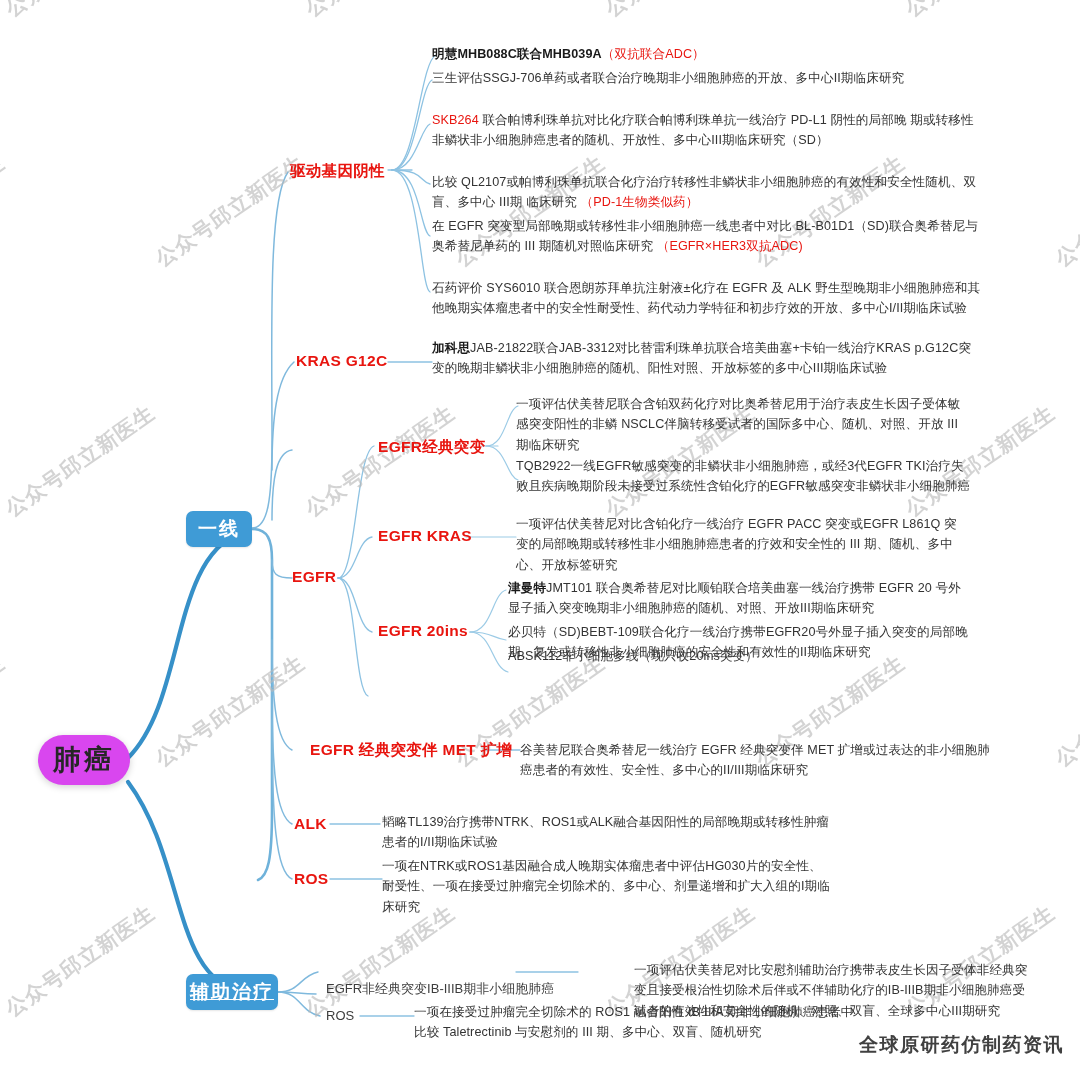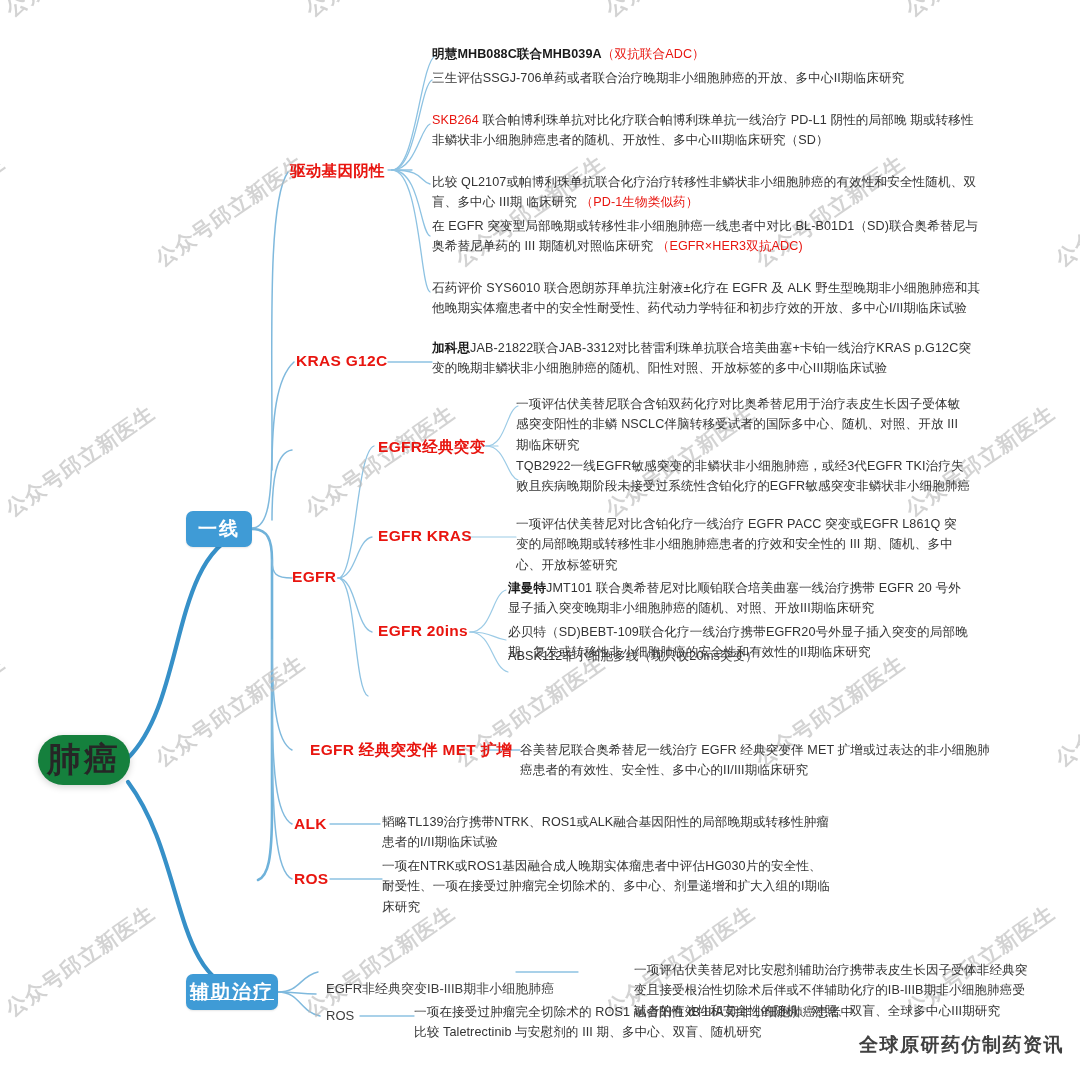--- a/index.html
+++ b/index.html
@@ -30,25 +30,25 @@
   #wires{position:absolute;inset:0;z-index:2;}
   .trunk{fill:none;stroke:#3690c8;stroke-width:4.2;stroke-linecap:round;}
   .lvl2{fill:none;stroke:#7fb9dd;stroke-width:1.5;stroke-linecap:round;}
   .lvl3{fill:none;stroke:#8dc2e2;stroke-width:1.3;stroke-linecap:round;}
   .lvl4{fill:none;stroke:#9ccbe6;stroke-width:1.2;stroke-linecap:round;}
 
   
   .node{position:absolute;z-index:10;}
 
   .root-node{
-    background:#15803d;
+    background:#d946ef;
     border-radius:26px;
     box-shadow:0 2px 7px rgba(0,0,0,.18);
     color:#262626;
-    font-size:34px;
+    font-size:28px;
     font-weight:700;
     letter-spacing:3px;
     display:flex;align-items:center;justify-content:center;
   }
   .blue-node{
     background:#3f9bd6;
     border-radius:7px;
     color:#ffffff;
     font-size:19px;
     font-weight:700;

